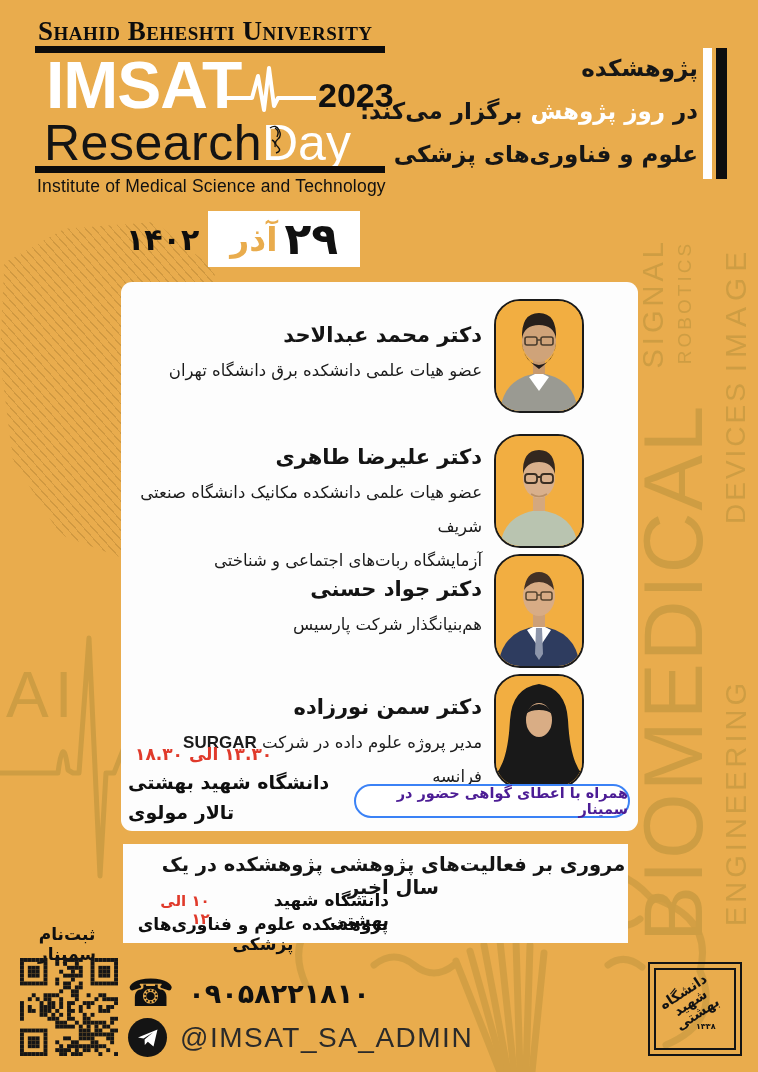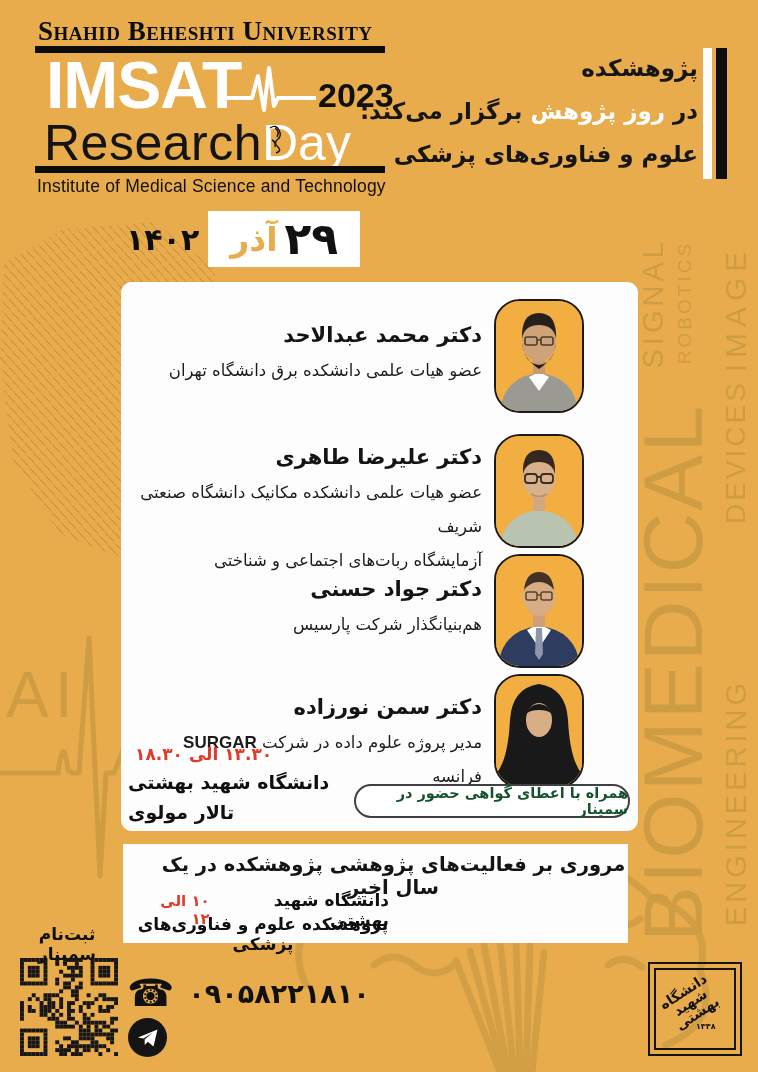--- a/index.html
+++ b/index.html
@@ -72,23 +72,23 @@
   .photo{position:absolute;right:54px;width:90px;height:114px;border:2px solid #1A1A1A;
          border-radius:26px;overflow:hidden;background:var(--photo-bg);}
   .sp-text{position:absolute;right:156px;width:350px;text-align:right;}
   .sp-name{font-weight:700;font-size:21px;color:#141414;line-height:30px;margin-bottom:4px;}
   .sp-line{font-size:16.5px;color:#1B1B1B;line-height:34px;}
   .sp-en{font-family:"Liberation Sans",sans-serif;font-weight:700;font-size:17px;direction:ltr;unicode-bidi:embed;}
 
   .time-red{left:14px;top:462px;position:absolute;color:var(--red);font-weight:700;font-size:17px;text-align:left;}
   .venue{position:absolute;left:7px;font-weight:700;font-size:19px;color:#0F0F0F;text-align:left;}
   .venue1{top:489px;} .venue2{top:519px;}
-  .pill{position:absolute;left:233px;top:502px;width:276px;height:34px;border:2px solid #404040;
+  .pill{position:absolute;left:233px;top:502px;width:276px;height:34px;border:2px solid #3b82f6;
         border-radius:18px;display:flex;align-items:center;justify-content:center;
-        font-weight:700;font-size:14.5px;color:#14532d;background:#fff;}
+        font-weight:700;font-size:14.5px;color:#4c1d95;background:#fff;}
 
   
   .bbar{left:123px;top:844px;width:505px;height:99px;background:var(--white);z-index:3;}
   .bbar-title{position:absolute;left:0;top:9px;width:100%;text-align:center;
               font-weight:700;font-size:19.5px;color:#141414;padding-left:36px;}
   .bbar-sub{position:absolute;left:14px;top:46px;width:252px;display:flex;direction:rtl;
             justify-content:space-between;align-items:center;}
   .bbar-venue{font-weight:700;font-size:17px;color:#0F0F0F;}
   .bbar-time{font-weight:700;font-size:15px;color:var(--red);}
   .bbar-org{position:absolute;left:14px;top:70px;width:252px;text-align:center;
@@ -570,20 +570,21 @@
   <div class="abs phone-row">
     <span class="phone-glyph">☎</span>
     <span class="phone-num">۰۹۰۵۸۲۲۱۸۱۰</span>
   </div>
   <div class="abs tg-row">
     <span class="tg-circle">
       <svg width="22" height="20" viewBox="0 0 22 20">
           <path d="M1,9.5 L20.5,1.5 L16.5,18.5 L10.8,13.8 L7.8,17 L7.6,11.6 L16,4.5 L6.5,10.6 Z" fill="#fff"></path>
         </svg>
     </span>
+    <span class="tg-handle">@IMSAT_SA_ADMIN</span>
   </div>
 
   <div class="abs seal">
     <div class="seal-inner">
       <div>دانشگاه</div>
       <div>شهید</div>
       <div>بهشتی</div>
       <div class="seal-year">۱۳۳۸</div>
     </div>
   </div>

